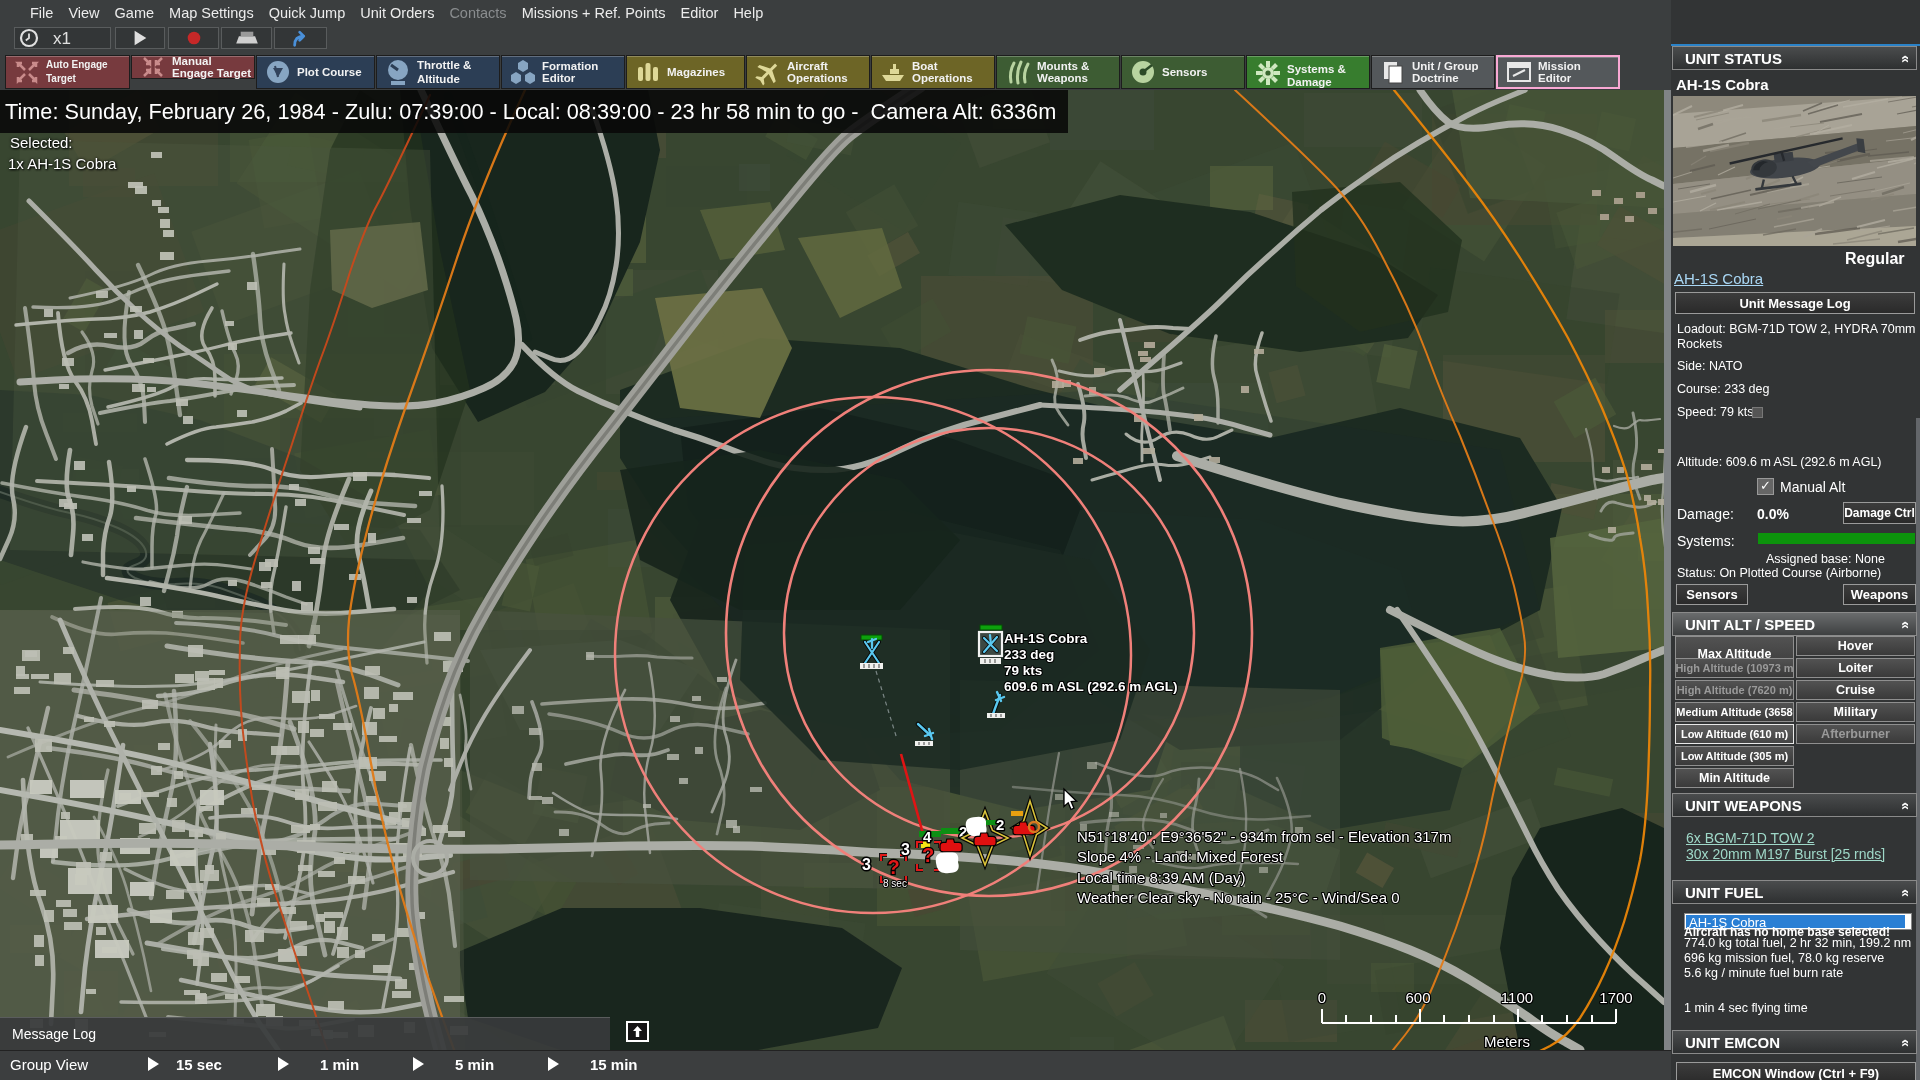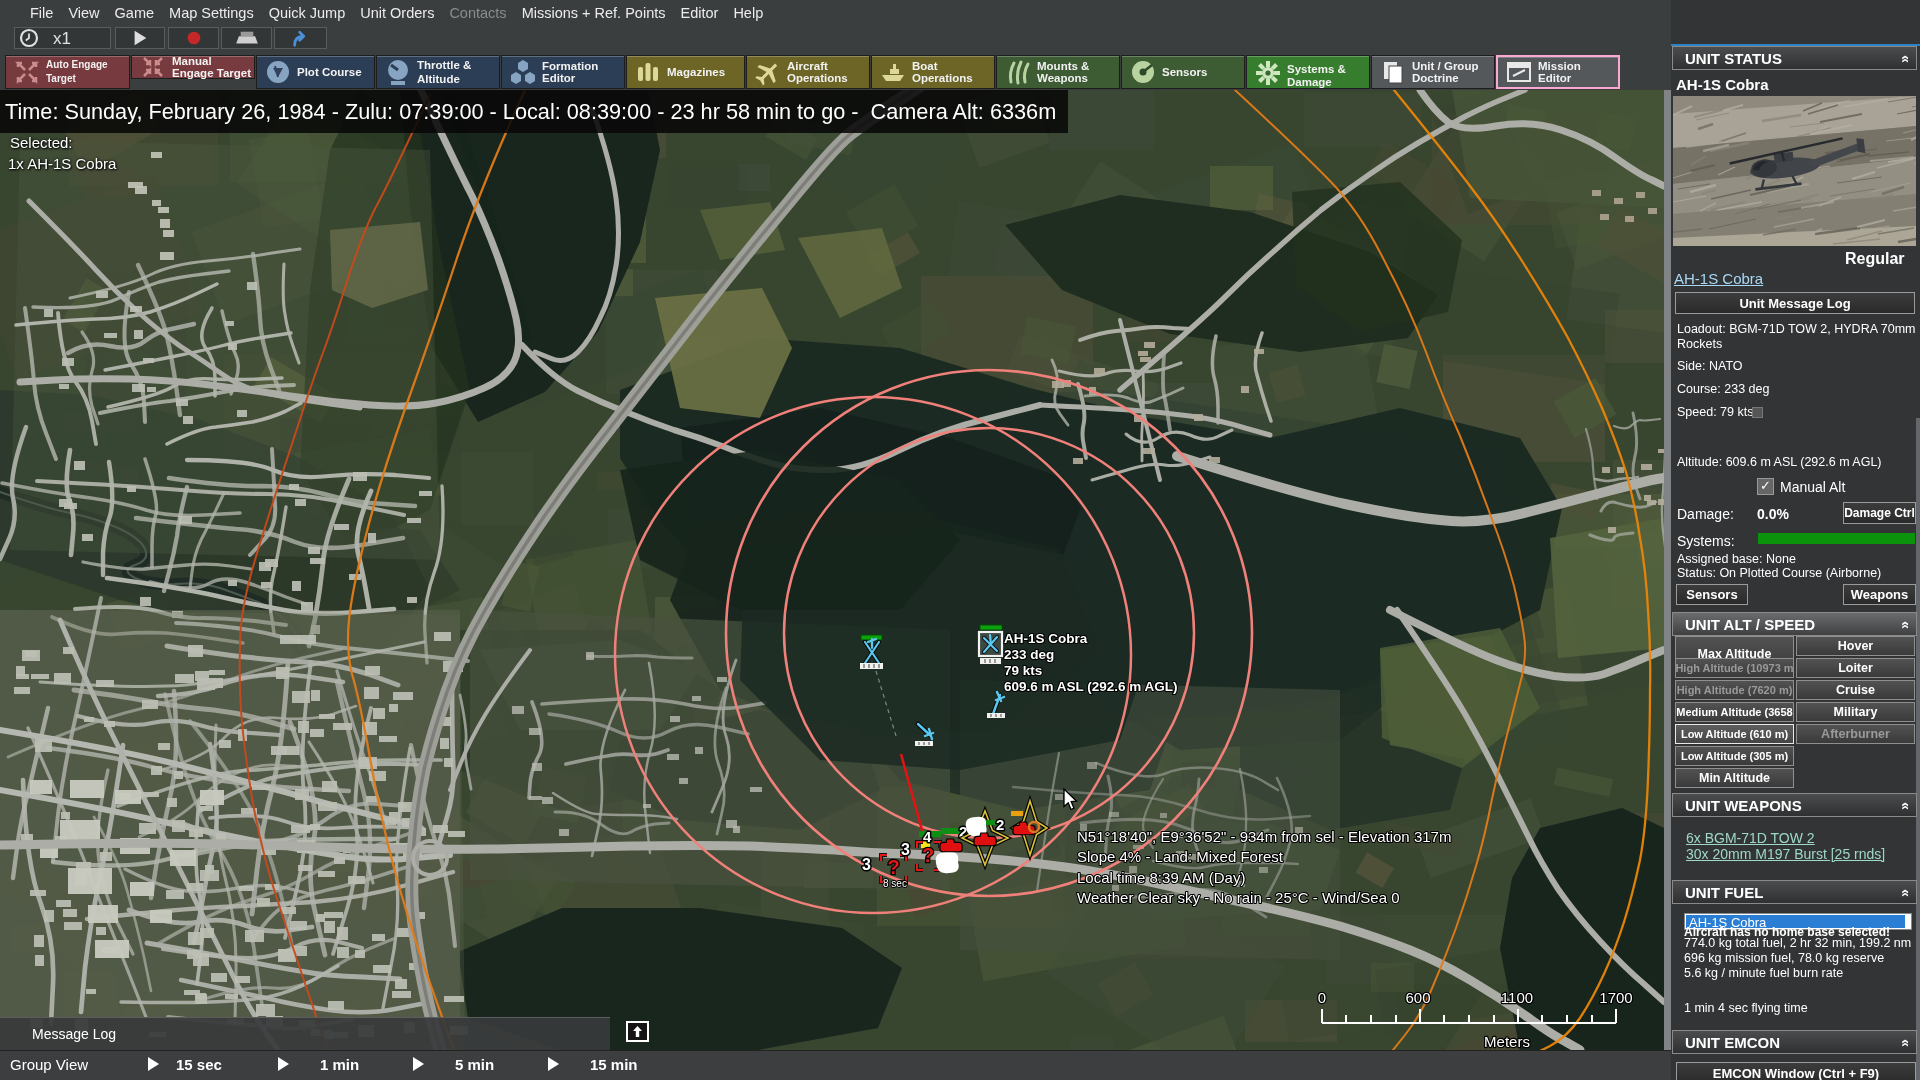--- a/index.html
+++ b/index.html
@@ -1010,21 +1010,21 @@
         <rect x="4" y="6" width="22" height="18" fill="none" stroke="#e8e8e8" stroke-width="2"></rect>
         <rect x="4" y="6" width="22" height="5" fill="#e8e8e8"></rect>
         <path d="M9 19 L21 13" stroke="#e8e8e8" stroke-width="2"></path>
       </svg>
       <div style="line-height:12.5px;font-size:11.5px;font-weight:bold;color:#f2f2f2">Mission<br>Editor</div>
     </div>
   </div>
 <div style="position:absolute;left:0;top:90px;width:1068px;height:43px;background:rgba(8,8,8,0.88);color:#fff;font-size:21.7px;display:flex;align-items:center;padding-left:5px;box-sizing:border-box;white-space:nowrap">Time: Sunday, February 26, 1984 - Zulu: 07:39:00 - Local: 08:39:00 - 23 hr 58 min to go -&nbsp; Camera Alt: 6336m</div>
 <div style="position:absolute;left:10px;top:134px;font-size:15px;color:#fff;text-shadow:0 0 3px #000,1px 1px 2px #000">Selected:</div>
 <div style="position:absolute;left:8px;top:155px;font-size:15px;color:#fff;text-shadow:0 0 3px #000,1px 1px 2px #000">1x AH-1S Cobra</div>
-<div style="position:absolute;left:0;top:1017px;width:610px;height:33px;background:rgba(56,58,59,0.93);border-top:1px solid #5a5c5d;color:#fff;font-size:14px;display:flex;align-items:center;padding-left:32px;box-sizing:border-box">Message Log</div>
+<div style="position:absolute;left:0;top:1017px;width:610px;height:33px;background:rgba(56,58,59,0.93);border-top:1px solid #5a5c5d;color:#fff;font-size:14px;display:flex;align-items:center;padding-left:12px;box-sizing:border-box">Message Log</div>
 <div style="position:absolute;left:626px;top:1021px;width:23px;height:21px;background:#151515;border:2px solid #fff;box-sizing:border-box;display:flex;align-items:center;justify-content:center">
     <svg width="13" height="13" viewBox="0 0 13 13">
       <path d="M6.5 1 L11 6 L8.2 6 L8.2 12 L4.8 12 L4.8 6 L2 6 Z" fill="#fff"></path>
     </svg>
   </div>
 <div style="position:absolute;left:0;top:1050px;width:1920px;height:30px;background:#3c3e3f;border-top:1px solid #222"></div>
 <div style="position:absolute;left:10px;top:1056px;font-size:15px;color:#fff">Group View</div>
 <div style="position:absolute;left:147px;top:1056px"><svg width="13" height="16" viewBox="0 0 13 16">
       <path d="M1 1 L12 8 L1 15 Z" fill="#fff"></path>
     </svg></div>
@@ -1162,21 +1162,21 @@
 <div style="position:absolute;left:1677px;top:405px;font-size:12.5px;font-weight:normal;color:#fff;white-space:nowrap">Speed: 79 kts</div>
 <div style="position:absolute;left:1752px;top:407px;width:9px;height:9px;background:#555;border:1px solid #777"></div>
 <div style="position:absolute;left:1677px;top:455px;font-size:12.5px;font-weight:normal;color:#fff;white-space:nowrap">Altitude: 609.6 m ASL (292.6 m AGL)</div>
 <div style="position:absolute;left:1757px;top:478px;width:15px;height:15px;background:#666;border:1px solid #999;color:#fff;font-size:13px;line-height:14px;text-align:center">✓</div>
 <div style="position:absolute;left:1780px;top:479px;font-size:14px;font-weight:normal;color:#fff;white-space:nowrap">Manual Alt</div>
 <div style="position:absolute;left:1677px;top:506px;font-size:14px;font-weight:normal;color:#fff;white-space:nowrap">Damage:</div>
 <div style="position:absolute;left:1757px;top:506px;font-size:14px;font-weight:bold;color:#fff;white-space:nowrap">0.0%</div>
 <div style="position:absolute;left:1843px;top:502px;width:73px;height:22px;background:linear-gradient(#3c3c3c,#2a2a2a);border:1px solid #9a9a9a;box-sizing:border-box;color:#fff;font-size:12px;font-weight:bold;display:flex;align-items:center;justify-content:center;white-space:nowrap;overflow:hidden">Damage Ctrl</div>
 <div style="position:absolute;left:1677px;top:533px;font-size:14px;font-weight:normal;color:#fff;white-space:nowrap">Systems:</div>
 <div style="position:absolute;left:1758px;top:533px;width:157px;height:11px;background:#0c930c"></div>
-<div style="position:absolute;left:1677px;top:552px;font-size:12.5px;font-weight:normal;color:#fff;white-space:nowrap">Assigned base: None</div>
+<div style="position:absolute;left:1766px;top:552px;font-size:12.5px;font-weight:normal;color:#fff;white-space:nowrap">Assigned base: None</div>
 <div style="position:absolute;left:1677px;top:566px;font-size:12.5px;font-weight:normal;color:#fff;white-space:nowrap">Status: On Plotted Course (Airborne)</div>
 <div style="position:absolute;left:1676px;top:584px;width:72px;height:21px;background:linear-gradient(#3c3c3c,#2a2a2a);border:1px solid #9a9a9a;box-sizing:border-box;color:#fff;font-size:13px;font-weight:bold;display:flex;align-items:center;justify-content:center;white-space:nowrap;overflow:hidden">Sensors</div>
 <div style="position:absolute;left:1843px;top:584px;width:73px;height:21px;background:linear-gradient(#3c3c3c,#2a2a2a);border:1px solid #9a9a9a;box-sizing:border-box;color:#fff;font-size:13px;font-weight:bold;display:flex;align-items:center;justify-content:center;white-space:nowrap;overflow:hidden">Weapons</div>
 <div style="position:absolute;left:1672px;top:612px;width:245px;height:24px;background:linear-gradient(#6a6c6d,#3e4041);border:1px solid #8a8a8a;box-sizing:border-box;color:#fff;font-size:15px;font-weight:bold;display:flex;align-items:center;padding-left:12px">UNIT ALT / SPEED<span style="position:absolute;right:8px;top:4px;font-size:14px;font-weight:bold;transform:rotate(-90deg)">»</span></div>
 <div style="position:absolute;left:1675px;top:636px;width:119px;height:36px;background:linear-gradient(#525252,#3a3a3a);border:1px solid #8f8f8f;box-sizing:border-box;color:#fff;font-size:12.5px;font-weight:bold;display:flex;align-items:center;justify-content:center;white-space:nowrap;overflow:hidden">Max Altitude</div>
 <div style="position:absolute;left:1796px;top:636px;width:119px;height:20px;background:linear-gradient(#525252,#3a3a3a);border:1px solid #8f8f8f;box-sizing:border-box;color:#fff;font-size:12.5px;font-weight:bold;display:flex;align-items:center;justify-content:center;white-space:nowrap;overflow:hidden">Hover</div>
 <div style="position:absolute;left:1675px;top:658px;width:119px;height:20px;background:linear-gradient(#525252,#3a3a3a);border:1px solid #8f8f8f;box-sizing:border-box;color:#9a9a9a;font-size:11px;font-weight:bold;display:flex;align-items:center;justify-content:center;white-space:nowrap;overflow:hidden">High Altitude (10973 m</div>
 <div style="position:absolute;left:1796px;top:658px;width:119px;height:20px;background:linear-gradient(#525252,#3a3a3a);border:1px solid #8f8f8f;box-sizing:border-box;color:#fff;font-size:12.5px;font-weight:bold;display:flex;align-items:center;justify-content:center;white-space:nowrap;overflow:hidden">Loiter</div>
 <div style="position:absolute;left:1675px;top:680px;width:119px;height:20px;background:linear-gradient(#525252,#3a3a3a);border:1px solid #8f8f8f;box-sizing:border-box;color:#9a9a9a;font-size:11px;font-weight:bold;display:flex;align-items:center;justify-content:center;white-space:nowrap;overflow:hidden">High Altitude (7620 m)</div>
 <div style="position:absolute;left:1796px;top:680px;width:119px;height:20px;background:linear-gradient(#525252,#3a3a3a);border:1px solid #8f8f8f;box-sizing:border-box;color:#fff;font-size:12.5px;font-weight:bold;display:flex;align-items:center;justify-content:center;white-space:nowrap;overflow:hidden">Cruise</div>

